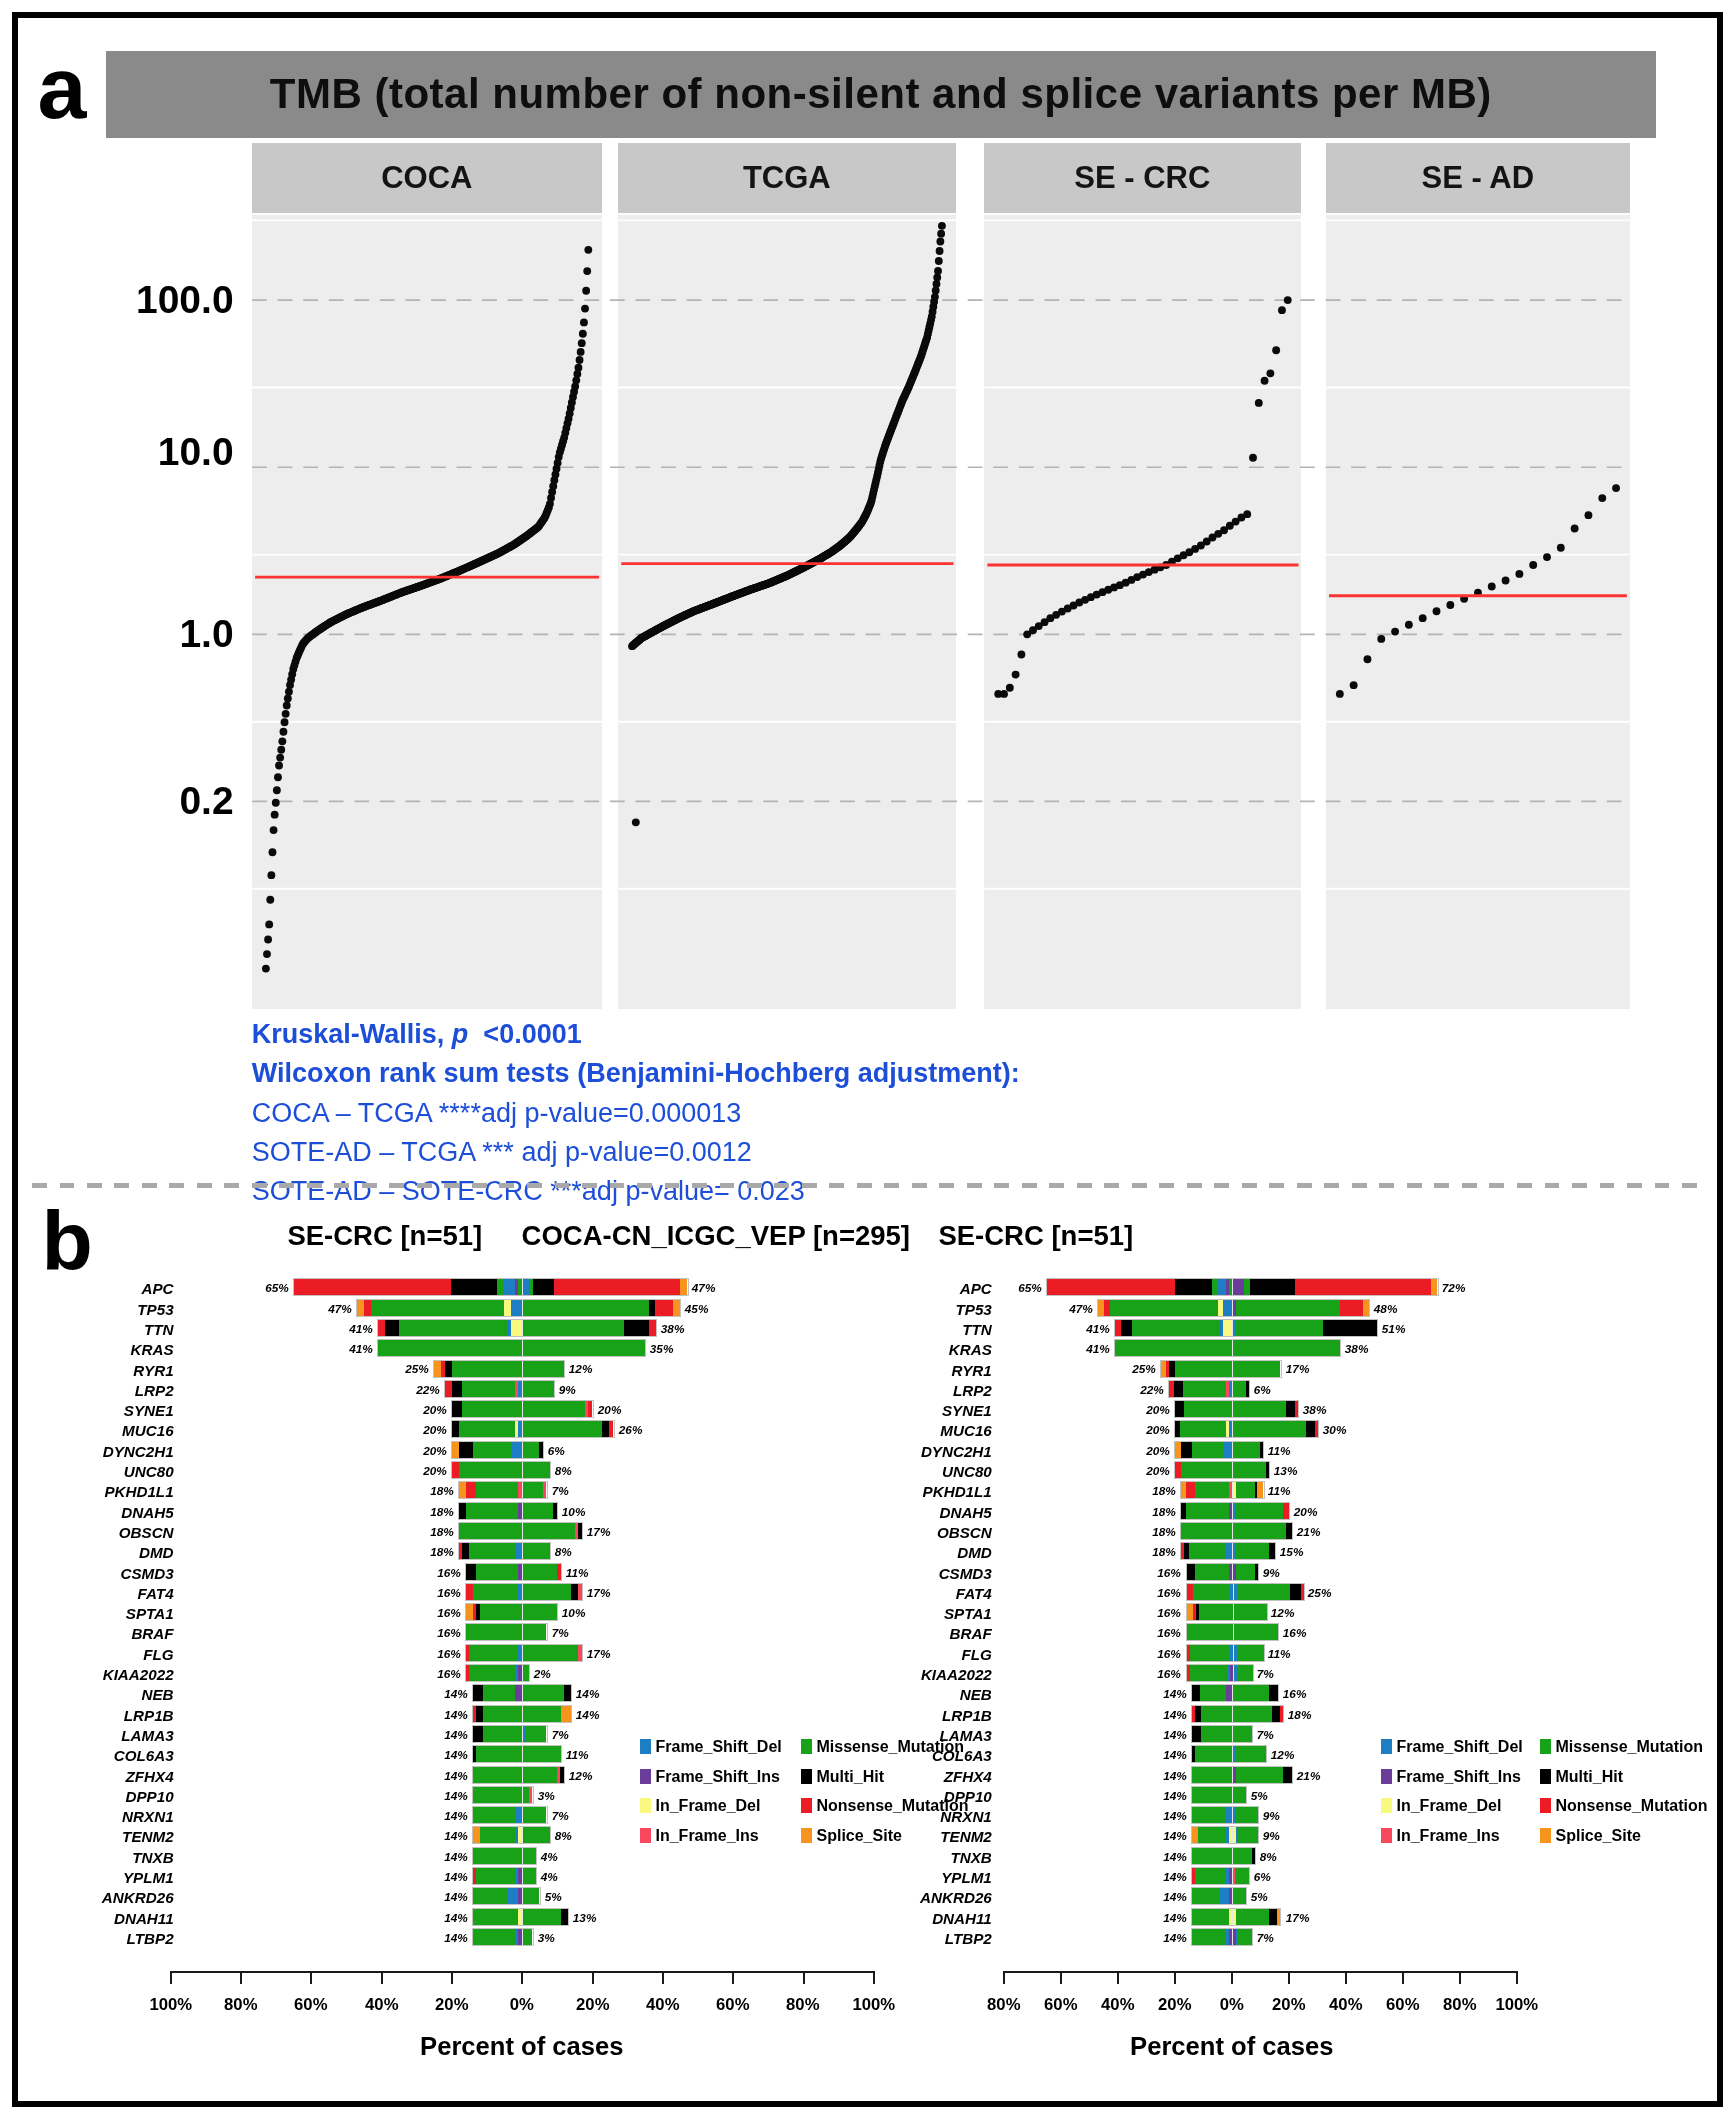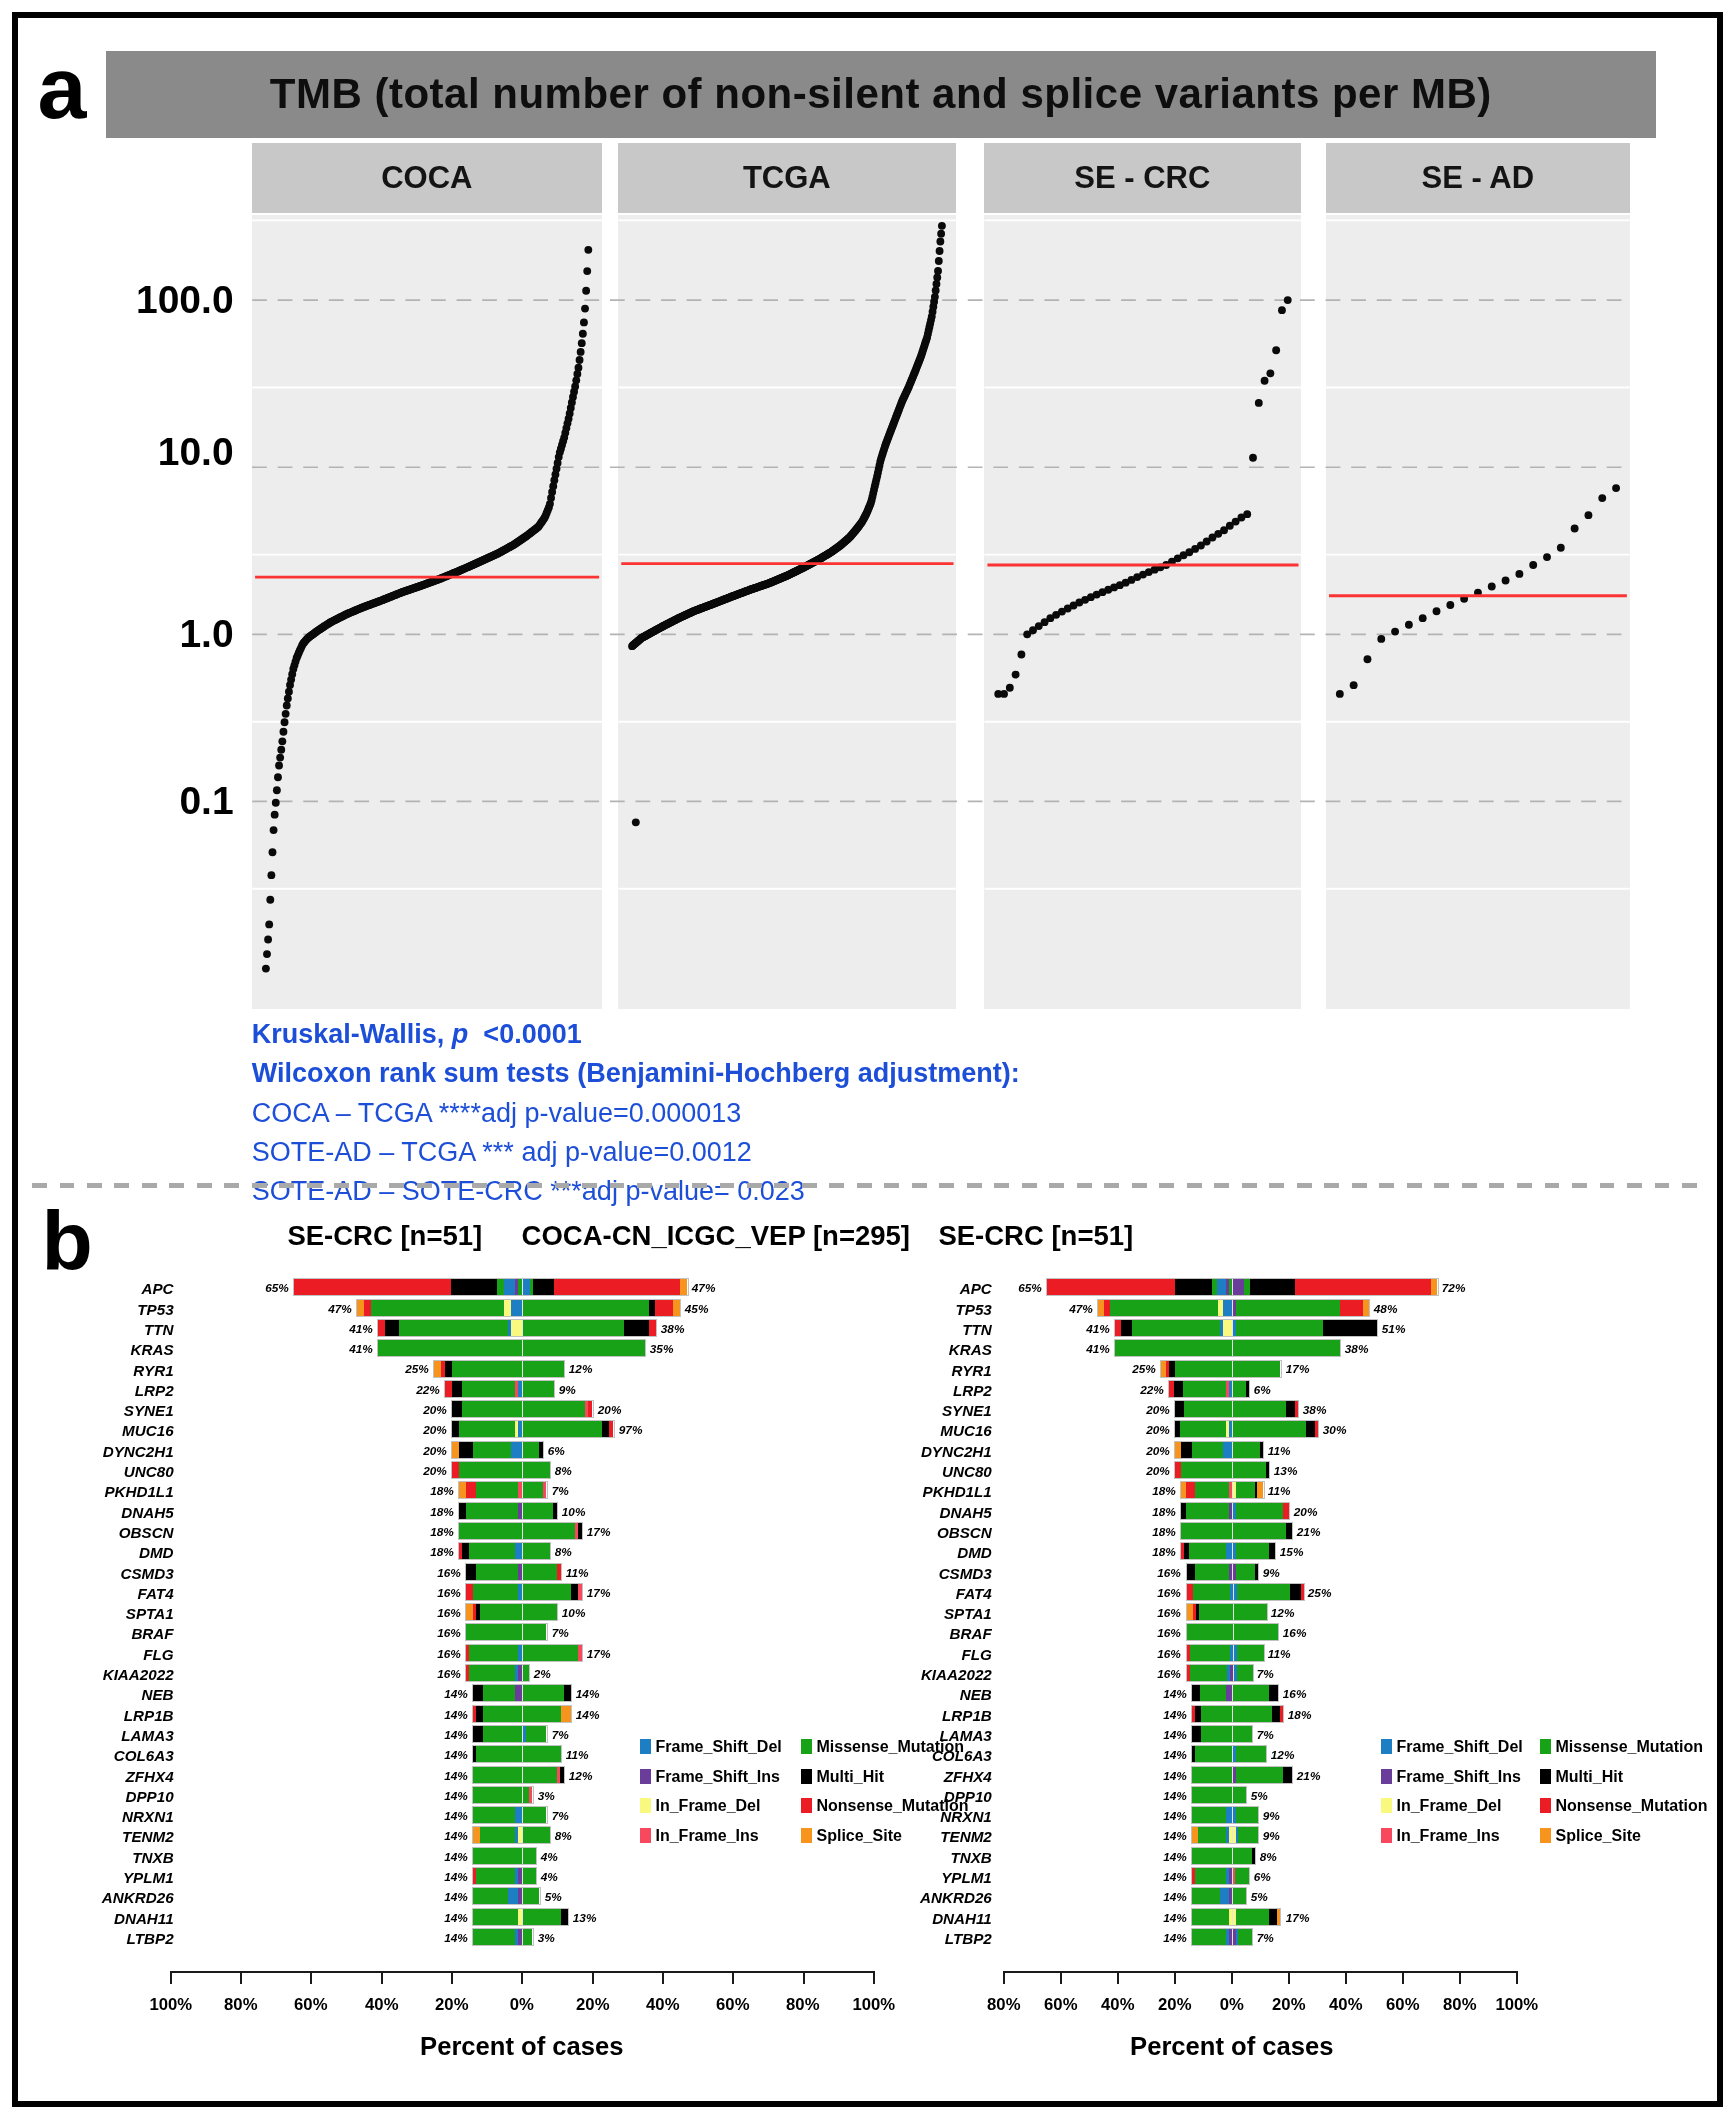--- a/index.html
+++ b/index.html
@@ -65,21 +65,21 @@
 
   <div class="abs plot-bg" style="left:234px;width:350px;"></div>
   <div class="abs plot-bg" style="left:600px;width:338px;"></div>
   <div class="abs plot-bg" style="left:966px;width:317px;"></div>
   <div class="abs plot-bg" style="left:1308px;width:304px;"></div>
 
   <div id="yticks">
       <div class="abs ytick" style="left: 9.8px; top: 260px;">100.0</div>
       <div class="abs ytick" style="left: 9.8px; top: 412px;">10.0</div>
       <div class="abs ytick" style="left: 9.8px; top: 594px;">1.0</div>
-      <div class="abs ytick" style="left: 9.8px; top: 761px;">0.1</div>
+      <div class="abs ytick" style="left: 9.8px; top: 761px;">0.2</div>
     </div>
 
   <svg id="scatter-svg" width="1699" height="2083" viewBox="0 0 3456 4238">
       <line x1="476" y1="411.7787733953147" x2="1188" y2="411.7787733953147" stroke="#ffffff" stroke-width="4"></line>
       <line x1="1221" y1="411.7787733953147" x2="1909" y2="411.7787733953147" stroke="#ffffff" stroke-width="4"></line>
       <line x1="1966" y1="411.7787733953147" x2="2611" y2="411.7787733953147" stroke="#ffffff" stroke-width="4"></line>
       <line x1="2661" y1="411.7787733953147" x2="3279" y2="411.7787733953147" stroke="#ffffff" stroke-width="4"></line>
       <line x1="476" y1="751.7787733953148" x2="1188" y2="751.7787733953148" stroke="#ffffff" stroke-width="4"></line>
       <line x1="1221" y1="751.7787733953148" x2="1909" y2="751.7787733953148" stroke="#ffffff" stroke-width="4"></line>
       <line x1="1966" y1="751.7787733953148" x2="2611" y2="751.7787733953148" stroke="#ffffff" stroke-width="4"></line>
@@ -1008,21 +1008,21 @@
           <div style="width: 56px; height: 100%; background: rgb(23, 162, 23);"></div>
           <div style="width: 7px; height: 100%; background: rgb(0, 0, 0);"></div>
         </div>
         <div style="display: flex; height: 100%; flex-direction: row; width: 91px; border-left: 1px solid rgb(230, 230, 230); box-sizing: border-box;">
           <div style="width: 81px; height: 100%; background: rgb(23, 162, 23);"></div>
           <div style="width: 7px; height: 100%; background: rgb(0, 0, 0);"></div>
           <div style="width: 3.5px; height: 100%; background: rgb(236, 28, 36);"></div>
         </div>
       </div>
       <div class="abs pct" style="left: 390px; width: 39px; text-align: right; top: 1405px;">20%</div>
-      <div class="abs pct" style="left: 601px; top: 1405px;">97%</div>
+      <div class="abs pct" style="left: 601px; top: 1405px;">26%</div>
       <div class="abs gene-label" style="left: 8.8px; top: 1425px;">DYNC2H1</div>
       <div class="abs bar-outline" style="left: 434px; top: 1424px; width: 91px; height: 16.7px;">
         <div style="display: flex; height: 100%; flex-direction: row-reverse; width: 70px;">
           <div style="width: 10.5px; height: 100%; background: rgb(30, 126, 196);"></div>
           <div style="width: 39px; height: 100%; background: rgb(23, 162, 23);"></div>
           <div style="width: 14px; height: 100%; background: rgb(0, 0, 0);"></div>
           <div style="width: 7px; height: 100%; background: rgb(247, 148, 29);"></div>
         </div>
         <div style="display: flex; height: 100%; flex-direction: row; width: 21px; border-left: 1px solid rgb(230, 230, 230); box-sizing: border-box;">
           <div style="width: 17.6px; height: 100%; background: rgb(23, 162, 23);"></div>

